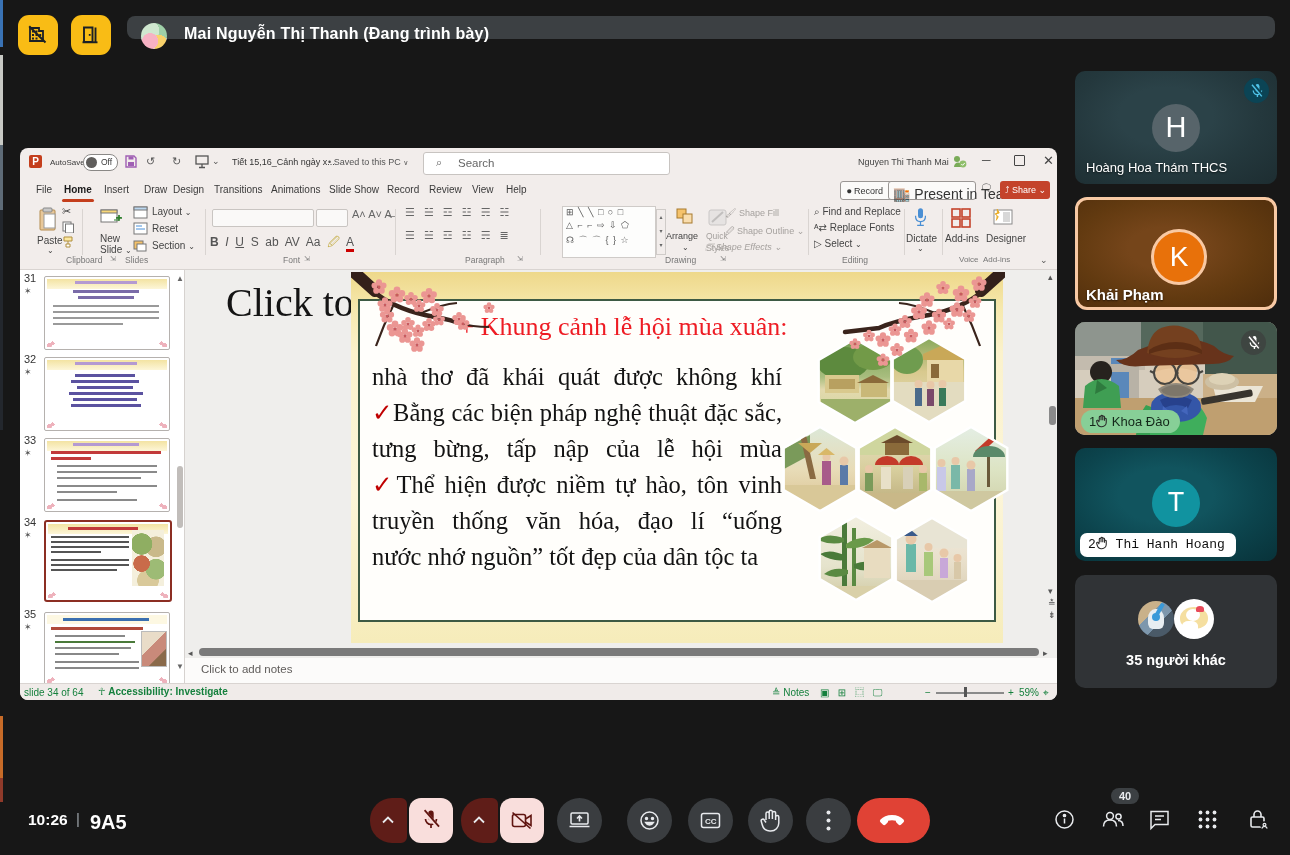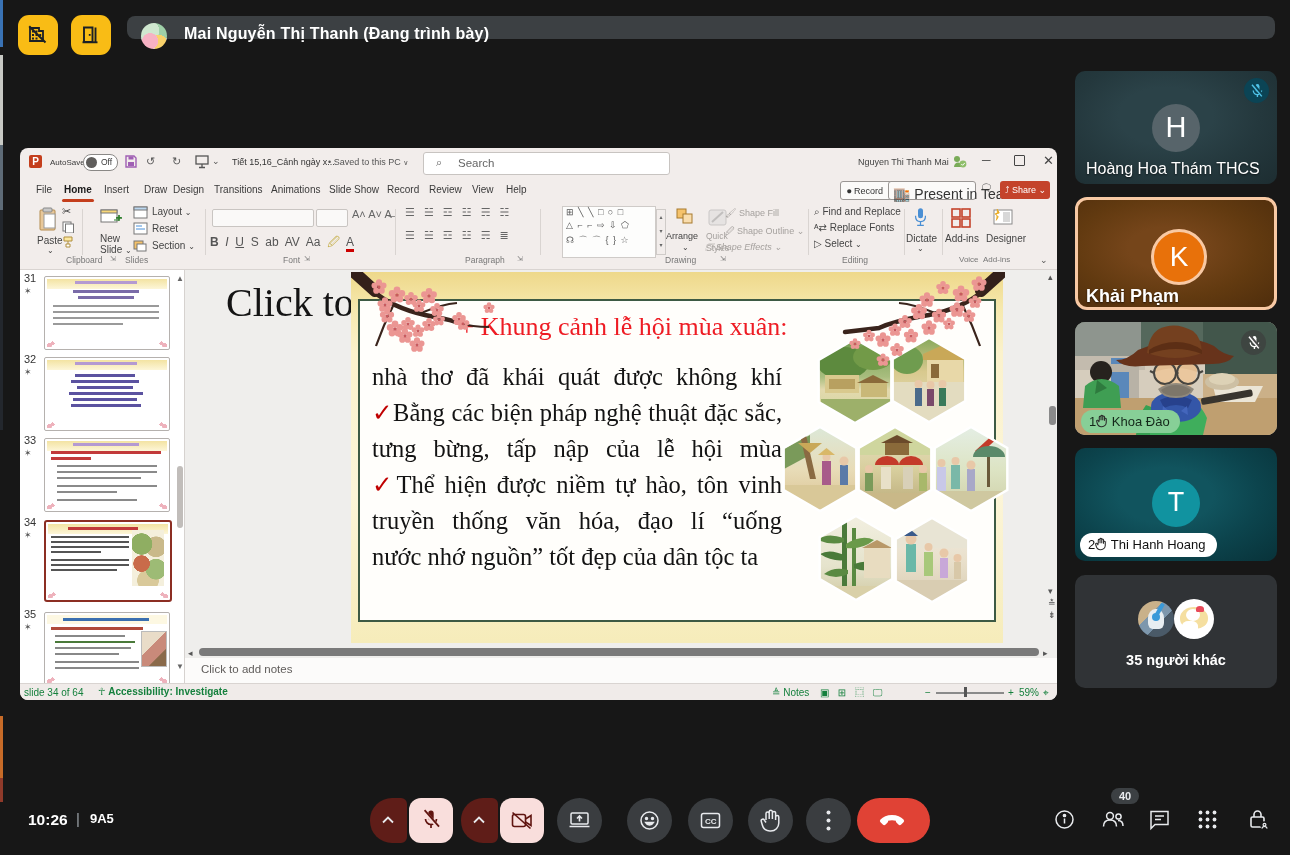--- a/index.html
+++ b/index.html
@@ -623,26 +623,26 @@
     <div class="abs" style="left:77px;top:33px;width:48px;height:48px;border-radius:50%;background:#57646a;color:#fff;font-size:29px;font-weight:400;text-align:center;line-height:47px;">H</div>
     <div class="abs" style="left:169px;top:7px;width:25px;height:25px;border-radius:50%;background:#0b4455;">
       <svg class="abs" style="left:5px;top:4px;" width="16" height="17" viewBox="0 0 15 15">
           <rect x="6" y="1.5" width="3.8" height="7.2" rx="1.9" fill="#4fc3e8"></rect>
           <path d="M4 7.5 a3.9 3.9 0 0 0 7.8 0" stroke="#4fc3e8" fill="none" stroke-width="1.3"></path>
           <path d="M7.9 11.4 v2.2" stroke="#4fc3e8" stroke-width="1.3"></path>
           <line x1="3.4" y1="1.6" x2="12.6" y2="12.4" stroke="#0b4455" stroke-width="3.2"></line>
           <line x1="2.8" y1="2.2" x2="12" y2="13" stroke="#4fc3e8" stroke-width="1.4"></line>
         </svg>
     </div>
-    <div class="abs" style="left:11px;top:89px;color:#fff;font-size:16px;text-shadow:0 1px 2px rgba(0,0,0,.6);">Hoàng Hoa Thám THCS</div>
+    <div class="abs" style="left:11px;top:89px;color:#fff;font-size:13px;text-shadow:0 1px 2px rgba(0,0,0,.6);">Hoàng Hoa Thám THCS</div>
   </div>
 
   <div class="abs" style="left:0;top:126px;width:202px;height:113px;border-radius:12px;overflow:hidden;border:3px solid #f8c9a4;box-sizing:border-box;background:radial-gradient(ellipse at 45% 45%,#75451a 0 25%,#623a10 60%,#4e2d0c);">
     <div class="abs" style="left:73px;top:29px;width:50px;height:50px;border-radius:50%;background:#e8710a;border:3px solid #f8c9a4;color:#fff;font-size:28px;text-align:center;line-height:49px;">K</div>
-    <div class="abs" style="left:8px;top:86px;color:#fff;font-size:18px;font-weight:700;text-shadow:0 1px 2px rgba(0,0,0,.6);">Khải Phạm</div>
+    <div class="abs" style="left:8px;top:86px;color:#fff;font-size:15px;font-weight:700;text-shadow:0 1px 2px rgba(0,0,0,.6);">Khải Phạm</div>
   </div>
 
   <div class="abs" style="left:0;top:251px;width:202px;height:113px;border-radius:10px;overflow:hidden;">
     <svg width="202" height="113" viewBox="0 0 202 113">
       <rect width="202" height="113" fill="#d3c9b8"></rect>
       <rect x="0" y="0" width="202" height="42" fill="#55685c"></rect>
       <rect x="128" y="0" width="74" height="52" fill="#42564b"></rect>
       <rect x="0" y="0" width="66" height="46" fill="#8e958e"></rect>
       <rect x="0" y="42" width="130" height="34" fill="#d6cdbd"></rect>
       <rect x="0" y="34" width="70px" height="14" fill="#c3bbae"></rect>
@@ -688,21 +688,21 @@
           <line x1="2.8" y1="2.2" x2="12" y2="13" stroke="#fff" stroke-width="1.4"></line>
         </svg>
     </div>
     <div class="abs" style="left:6px;top:88px;height:23px;border-radius:12px;background:#87cf97;color:#14281a;font-size:13px;line-height:23px;padding:0 10px 0 8px;">1<svg style="vertical-align:-2px;" width="12" height="14" viewBox="0 0 22 25">
           <path d="M6 12 V5.5 a1.6 1.6 0 0 1 3.2 0 V11 M9.2 11 V3.8 a1.6 1.6 0 0 1 3.2 0 V11 M12.4 11 V5 a1.6 1.6 0 0 1 3.2 0 V12 M15.6 12 v-3 a1.6 1.6 0 0 1 3.2 0 v6 a8 8 0 0 1 -8 8 h-1 a8 8 0 0 1 -7.5 -6 l-1 -3.5 a1.7 1.7 0 0 1 3.2 -1.2 l1.5 2.2" fill="none" stroke="#2b2b2b" stroke-width="2"></path>
         </svg>&nbsp;Khoa Đào</div>
   </div>
 
   <div class="abs" style="left:0;top:377px;width:202px;height:113px;border-radius:10px;overflow:hidden;background:radial-gradient(ellipse at 45% 42%,#11545e 0 30%,#0c444d 60%,#083239);">
     <div class="abs" style="left:77px;top:31px;width:48px;height:48px;border-radius:50%;background:#1193a0;color:#fff;font-size:27px;text-align:center;line-height:47px;">T</div>
-    <div class="abs" style="left:5px;top:85px;height:24px;border-radius:12px;background:#fff;color:#111;font-size:13px;line-height:24px;padding:0 11px 0 8px;">2<svg style="vertical-align:-2px;" width="12" height="14" viewBox="0 0 22 25">
+    <div class="abs" style="left:5px;top:85px;height:24px;border-radius:7px;background:#fff;color:#111;font-size:13px;line-height:24px;padding:0 11px 0 8px;font-family:Liberation Mono, monospace;">2<svg style="vertical-align:-2px;" width="12" height="14" viewBox="0 0 22 25">
           <path d="M6 12 V5.5 a1.6 1.6 0 0 1 3.2 0 V11 M9.2 11 V3.8 a1.6 1.6 0 0 1 3.2 0 V11 M12.4 11 V5 a1.6 1.6 0 0 1 3.2 0 V12 M15.6 12 v-3 a1.6 1.6 0 0 1 3.2 0 v6 a8 8 0 0 1 -8 8 h-1 a8 8 0 0 1 -7.5 -6 l-1 -3.5 a1.7 1.7 0 0 1 3.2 -1.2 l1.5 2.2" fill="none" stroke="#2b2b2b" stroke-width="2"></path>
         </svg>&nbsp;Thi Hanh Hoang</div>
   </div>
 
   <div class="abs" style="left:0;top:504px;width:202px;height:113px;border-radius:10px;overflow:hidden;background:#303336;">
     <div class="abs" style="left:63px;top:26px;width:36px;height:36px;border-radius:50%;background:linear-gradient(135deg,#c9b18a 0 35%,#7d97ad 36% 60%,#4a5a68 61%);overflow:hidden;">
       <div class="abs" style="left:10px;top:8px;width:16px;height:20px;background:#e8eef2;border-radius:45% 45% 30% 30%;"></div>
       <div class="abs" style="left:14px;top:12px;width:8px;height:8px;background:#3a9ad9;border-radius:50%;"></div>
       <div class="abs" style="left:20px;top:2px;width:4px;height:12px;background:#3a9ad9;transform:rotate(30deg);"></div>
     </div>
@@ -712,21 +712,21 @@
       <div class="abs" style="left:22px;top:7px;width:8px;height:6px;background:#e84a5a;border-radius:50% 50% 20% 20%;"></div>
       <div class="abs" style="left:8px;top:22px;width:16px;height:12px;background:#fff;border-radius:40%;"></div>
     </div>
     <div class="abs" style="left:0;top:77px;width:202px;text-align:center;color:#fff;font-size:14.5px;font-weight:700;">35 người khác</div>
   </div>
 </div>
 
 <div class="abs" id="bottombar" style="left:0;top:770px;width:1290px;height:85px;color:#fff;">
   <div class="abs" style="left:28px;top:41px;font-size:15.5px;font-weight:700;">10:26</div>
   <div class="abs" style="left:76px;top:40px;font-size:15px;color:#9aa0a6;">|</div>
-  <div class="abs" style="left:90px;top:41px;font-size:13px;font-weight:700;text-align:center;">9A5</div>
+  <div class="abs" style="left:90px;top:41px;font-size:20px;font-weight:700;text-align:center;">9A5</div>
 
   <div class="abs" style="left:370px;top:28px;width:37px;height:45px;background:#5f1d18;border-radius:22px 6px 6px 22px;">
     <svg class="abs" style="left:11px;top:17px;" width="14" height="10" viewBox="0 0 14 10">
         <path d="M2 7.5 L7 2.5 L12 7.5" stroke="#e8eaed" stroke-width="1.8" fill="none"></path>
       </svg>
   </div>
   <div class="abs" style="left:409px;top:28px;width:44px;height:45px;background:#f9dedc;border-radius:12px;">
     <svg class="abs" style="left:11px;top:10px;" width="22" height="24" viewBox="0 0 22 24">
         <rect x="8.3" y="2.5" width="5.4" height="10" rx="2.7" fill="#601410"></rect>
         <path d="M5.5 11 a5.5 5.5 0 0 0 11 0" stroke="#601410" stroke-width="1.7" fill="none"></path>

